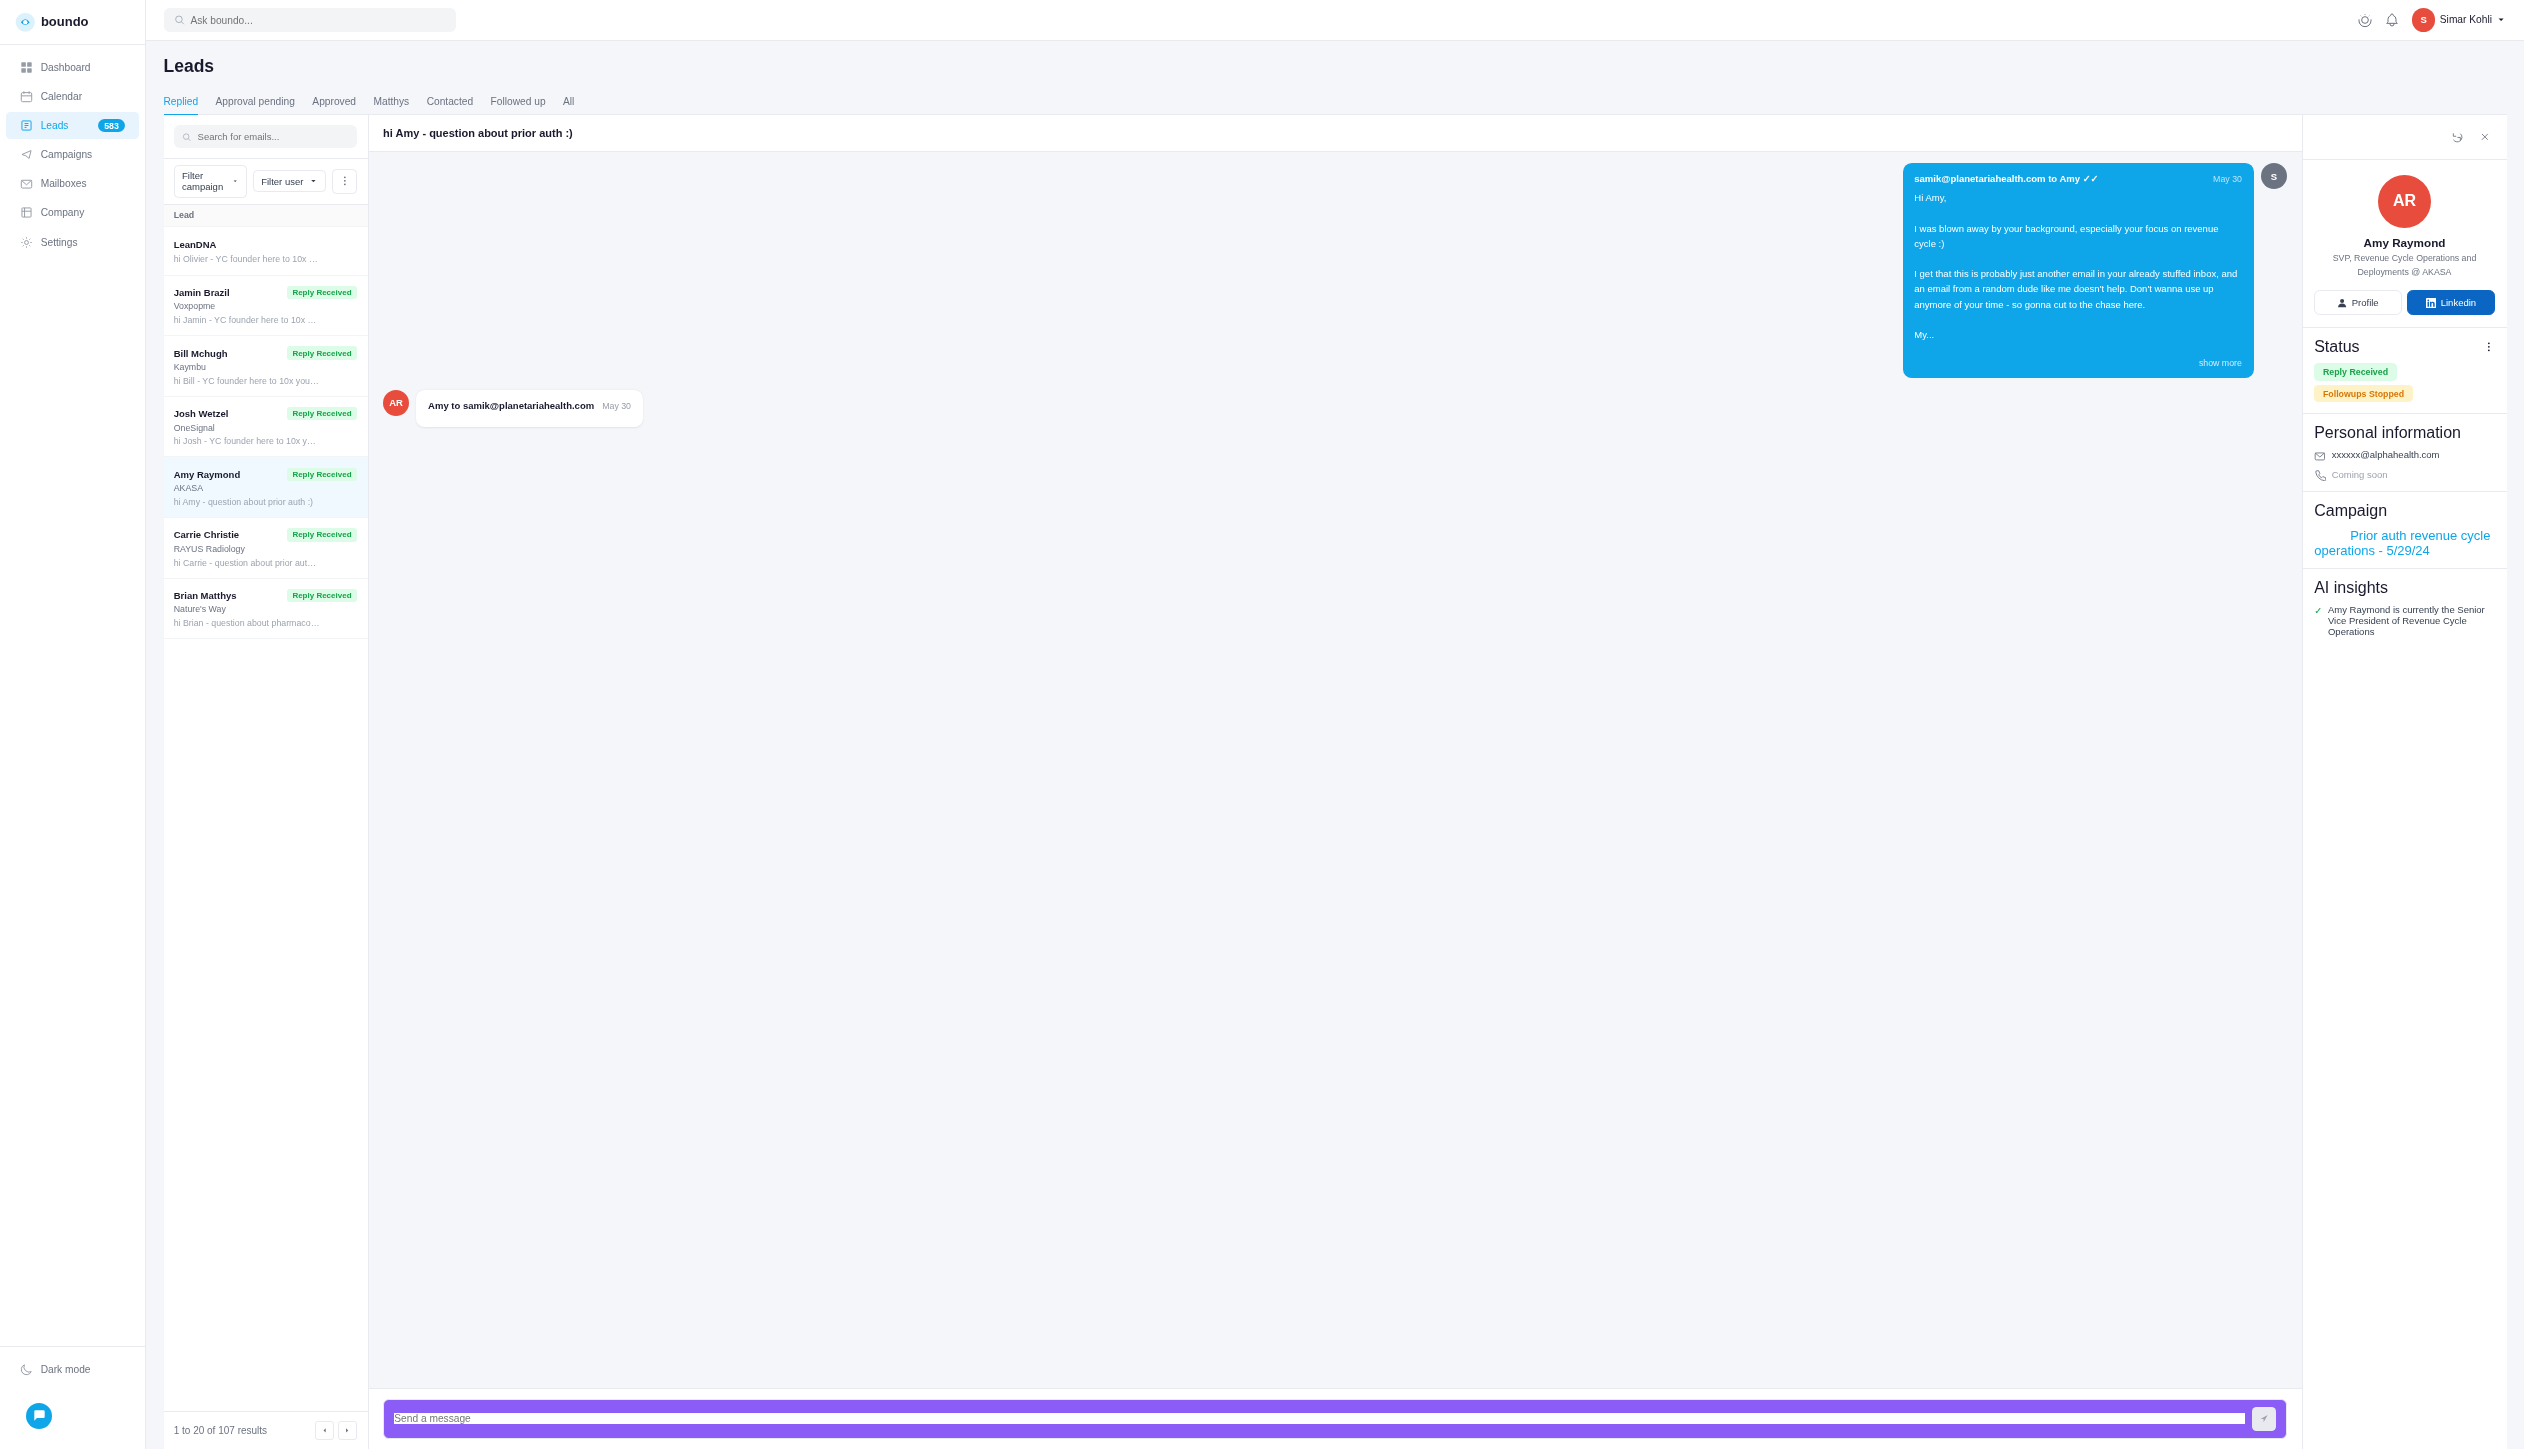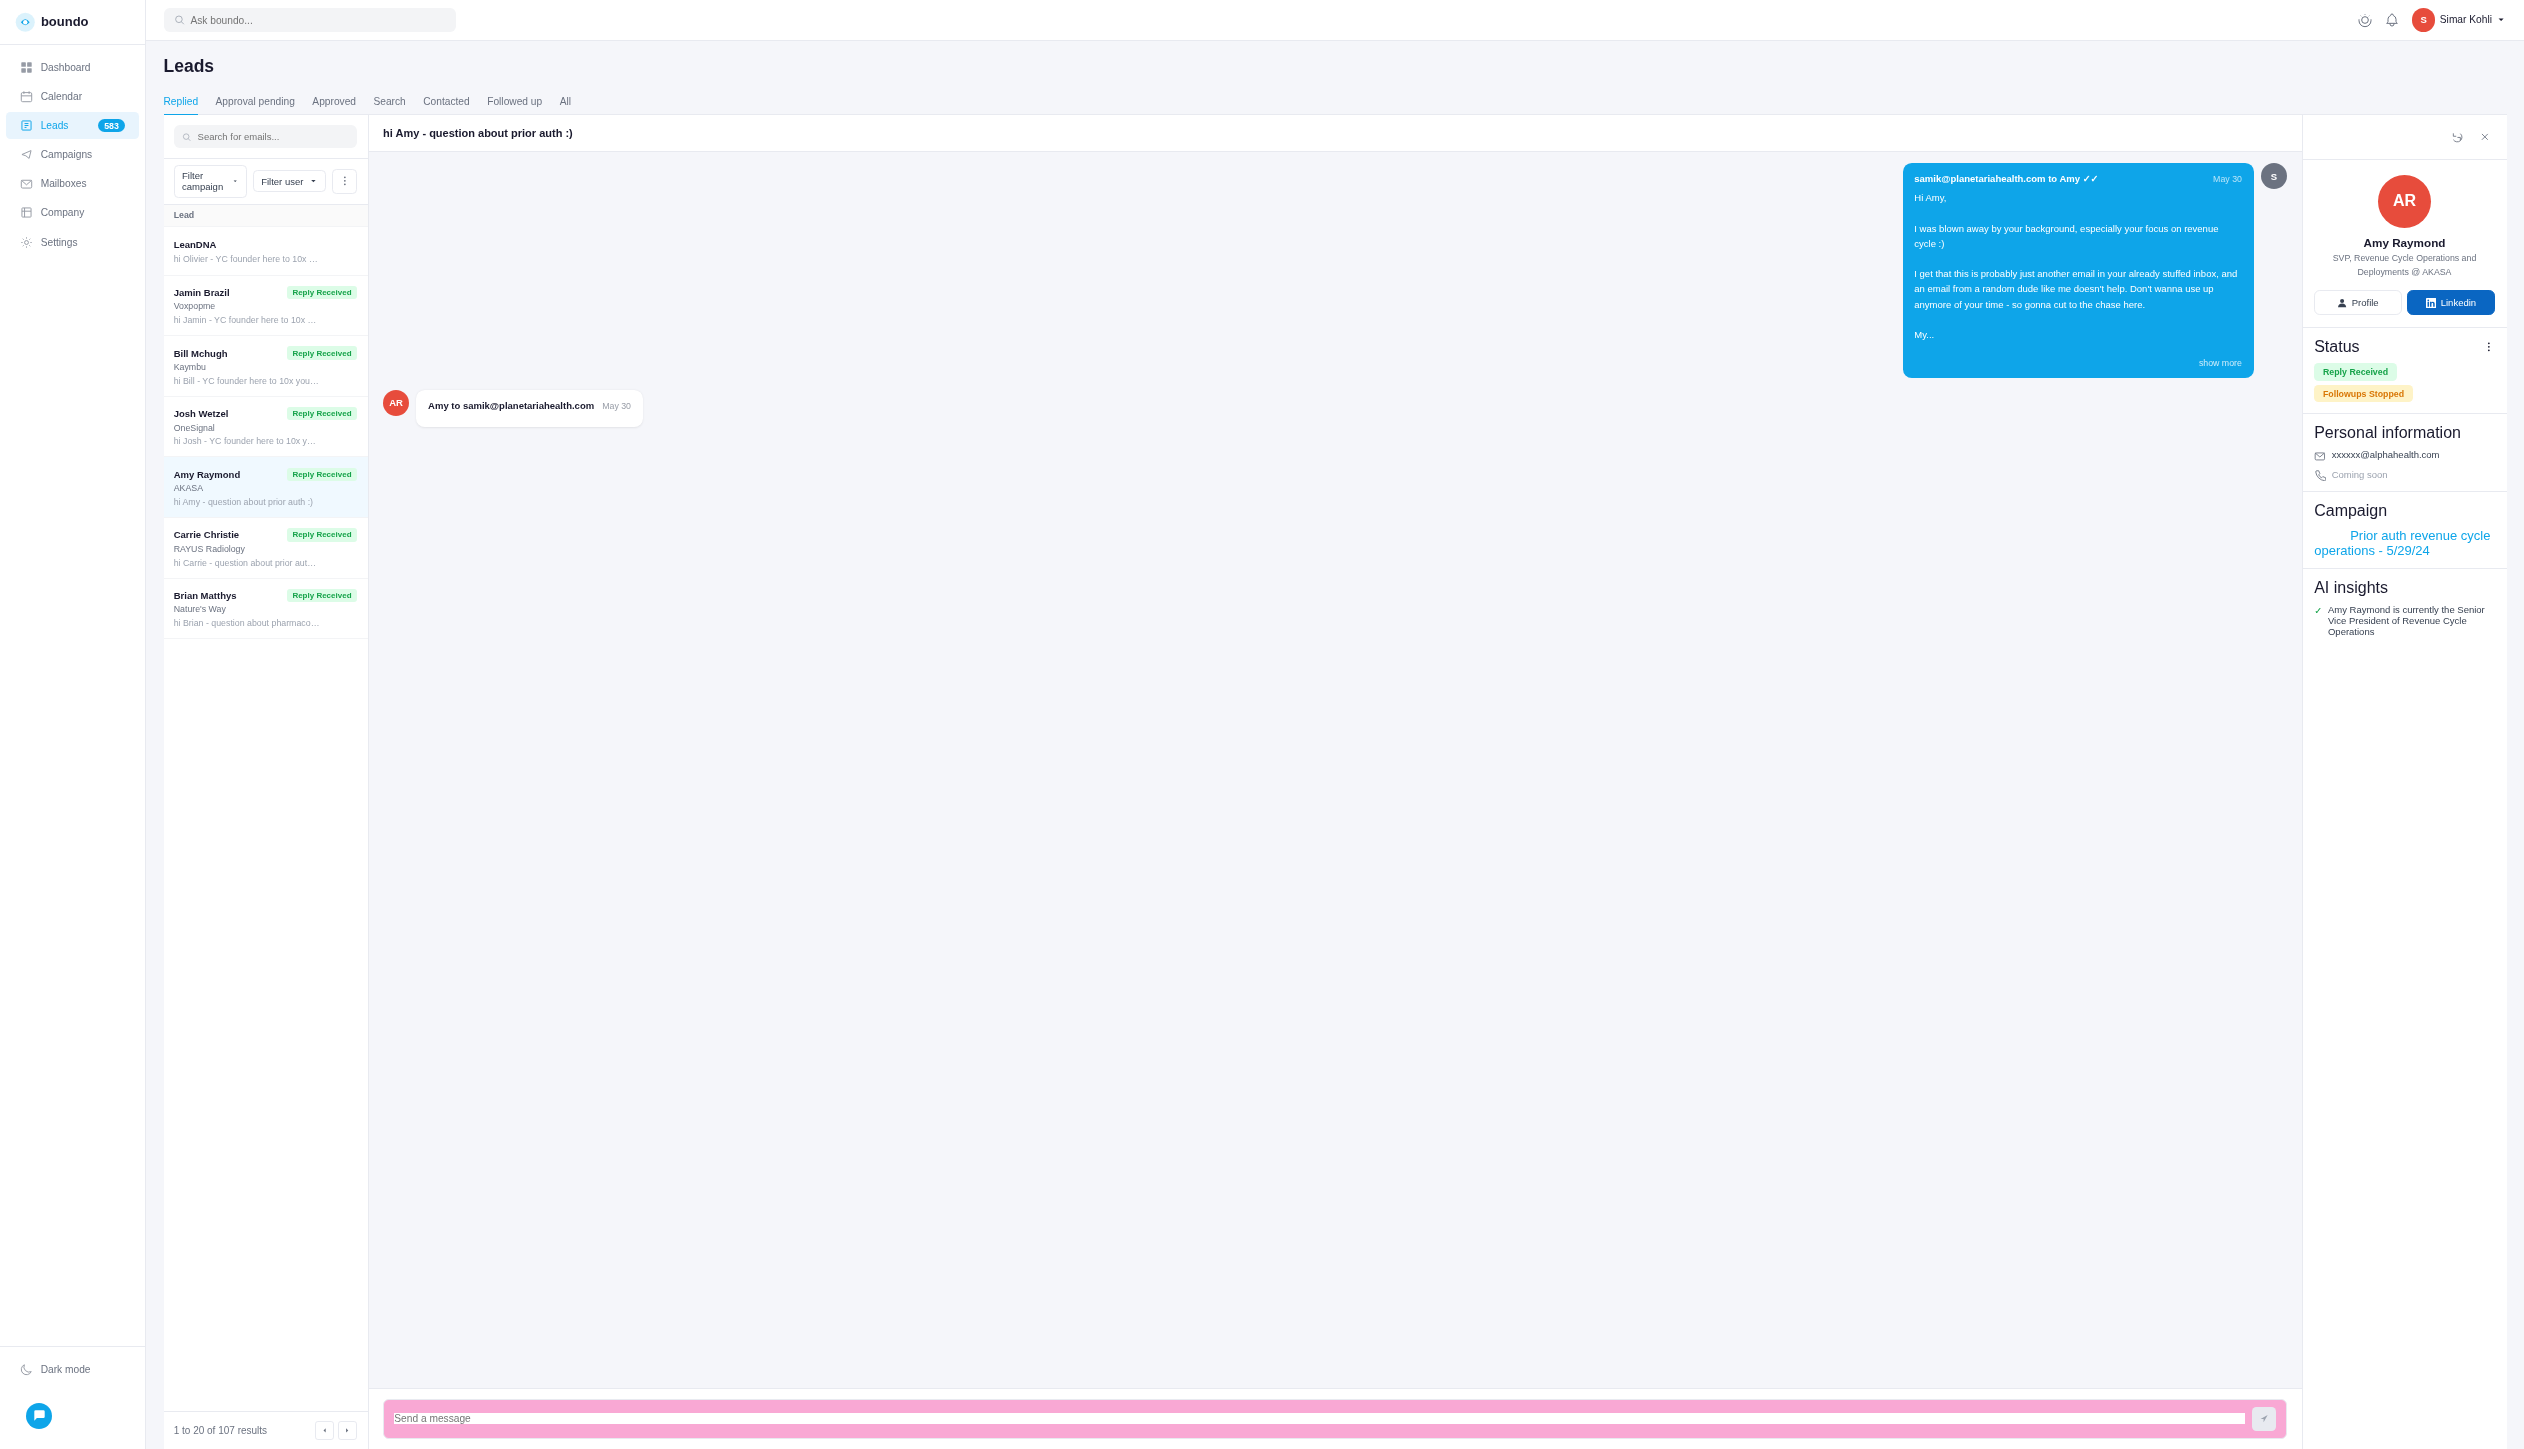--- a/index.html
+++ b/index.html
@@ -77,21 +77,21 @@
     .avatar-ar { background: #e74c3c; color: #fff; }
     .message-bubble { max-width: 351px; border-radius: 8.8px; padding: 10.2px 11.7px; }
     .message-bubble.sent { background: #0ea5e9; color: #fff; }
     .message-bubble.received { background: #fff; color: #1a1a2e; box-shadow: 0 0.7px 2.2px rgba(0,0,0,0.08); }
     .message-meta { font-size: 8.8px; margin-bottom: 5.8px; display: flex; align-items: center; justify-content: space-between; gap: 8px; }
     .message-from { font-weight: 600; font-size: 9.5px; }
     .message-date { font-size: 8.8px; opacity: 0.7; }
     .message-body { font-size: 9.5px; line-height: 1.6; }
     .show-more { font-size: 8.8px; color: rgba(255,255,255,0.8); margin-top: 16px; cursor: pointer; text-align: right; }
     .thread-compose { padding: 10.2px 14.6px; background: #fff; border-top: 0.7px solid #e8eaf0; }
-    .compose-input { display: flex; align-items: center; gap: 7.3px; border: 0.7px solid #e8eaf0; border-radius: 5.8px; padding: 7.3px 10.2px; background: #f9a8d4; }
+    .compose-input { display: flex; align-items: center; gap: 7.3px; border: 0.7px solid #e8eaf0; border-radius: 5.8px; padding: 7.3px 10.2px; background: #8b5cf6; }
     .compose-input input { flex: 1; border: none; outline: none; font-size: 10.2px; color: #6b7280; }
     .send-btn { width: 23.4px; height: 23.4px; background: #e8eaf0; border-radius: 4.4px; display: flex; align-items: center; justify-content: center; cursor: pointer; color: #9ca3af; }
 
     
     .profile-panel { width: 205px; background: #fff; border-left: 0.7px solid #e8eaf0; display: flex; flex-direction: column; overflow-y: auto; flex-shrink: 0; }
     .profile-header { padding: 11.7px; display: flex; align-items: center; justify-content: flex-end; gap: 7.3px; border-bottom: 0.7px solid #e8eaf0; }
     .profile-icon-btn { width: 20.5px; height: 20.5px; border-radius: 50%; display: flex; align-items: center; justify-content: center; cursor: pointer; color: #6b7280; }
     .profile-avatar-section { padding: 14.6px 11.7px 11.7px; text-align: center; }
     .profile-avatar { width: 53px; height: 53px; background: #e74c3c; border-radius: 50%; display: flex; align-items: center; justify-content: center; font-weight: 700; font-size: 16px; color: #fff; margin: 0 auto 8.8px; }
     .profile-name { font-weight: 700; font-size: 11.7px; margin-bottom: 2.9px; }
@@ -236,21 +236,21 @@
       </div>
     </header>
 
     <div class="content-area">
       <h1 class="page-title">Leads</h1>
 
       <div class="tabs">
         <div class="tab active">Replied</div>
         <div class="tab">Approval pending</div>
         <div class="tab">Approved</div>
-        <div class="tab">Search</div>
+        <div class="tab">Matthys</div>
         <div class="tab">Contacted</div>
         <div class="tab">Followed up</div>
         <div class="tab">All</div>
       </div>
 
       <div class="panels">
 
         <div class="leads-panel">
           <div class="leads-search">
             <div class="leads-search-input">

